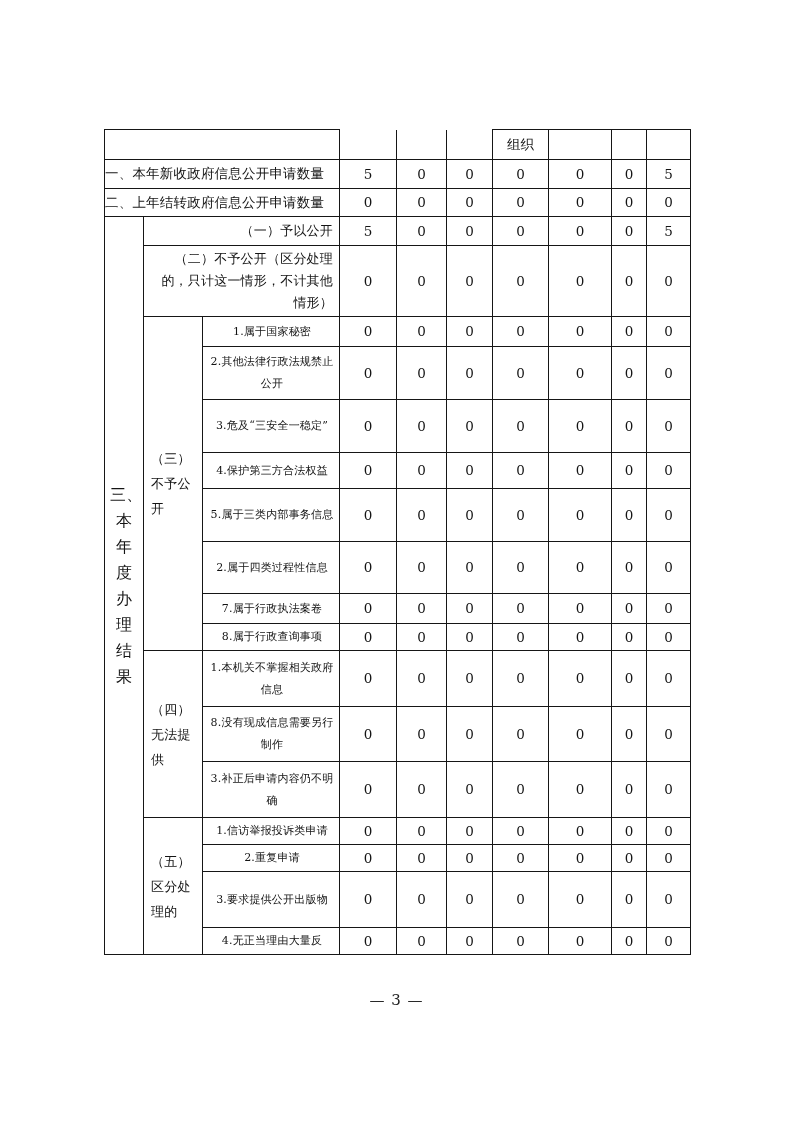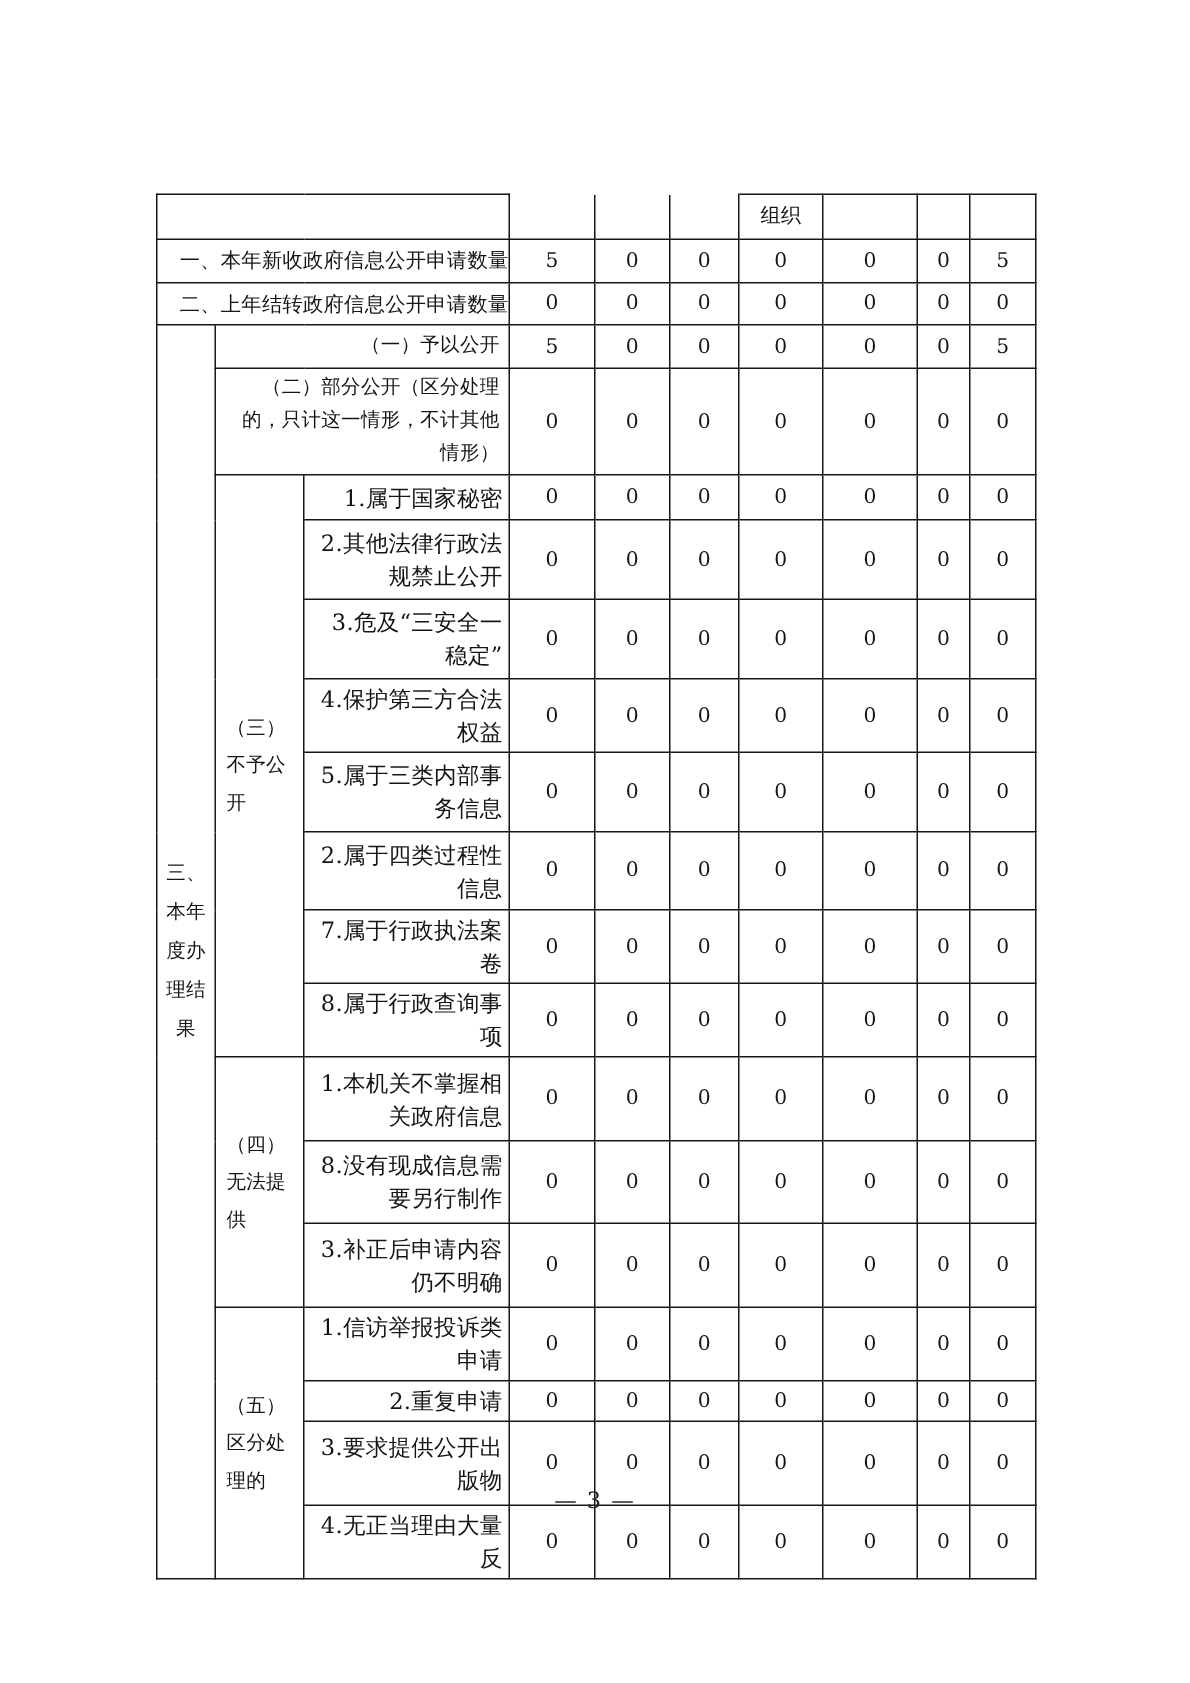--- a/index.html
+++ b/index.html
@@ -14,36 +14,36 @@
   }
   td{
     border:1.5px solid #161616;
     padding:0;overflow:hidden;vertical-align:middle;
   }
   td.notop{border-top:none;}
   td.num{
     text-align:center;font-size:13.5px;line-height:1.1;
   }
   td.lbl-sec{
-    text-align:right;font-size:13.5px;letter-spacing:0.2px;white-space:nowrap;
+    text-align:left;font-size:13.5px;letter-spacing:0.2px;white-space:nowrap;
   }
   td.lbl-grp{
     text-align:right;font-size:13px;line-height:22px;
     padding:2px 6px 2px 7px;word-break:break-all;letter-spacing:0.2px;
   }
   td.lbl-item{
-    text-align:right;font-size:15px;line-height:22px;
+    text-align:center;font-size:11px;line-height:22px;
     padding:2px 4px 2px 6px;word-break:break-all;letter-spacing:0.2px;
   }
   td.lbl-sub{
     text-align:left;font-size:13px;line-height:25px;
     padding:2px 6px 2px 7px;word-break:break-all;letter-spacing:0.2px;
   }
   td.lbl-vert{
-    text-align:center;font-size:13px;line-height:26px;
+    text-align:center;font-size:16px;line-height:26px;
     padding:17px 5px;word-break:break-all;letter-spacing:0.2px;
   }
   .pageno{
     position:absolute;top:991px;left:0;width:100%;
     text-align:center;font-size:15px;letter-spacing:1px;color:#222;
   }
 </style>
 </head>
 <body>
 
@@ -101,21 +101,21 @@
     <td class="num">5</td>
     <td class="num">0</td>
     <td class="num">0</td>
     <td class="num">0</td>
     <td class="num">0</td>
     <td class="num">0</td>
     <td class="num">5</td>
   </tr>
 
   <tr style="height:56px">
-    <td colspan="2" class="lbl-grp">（二）部分公开（区分处理的，只计这一情形，不计其他情形）</td>
+    <td colspan="2" class="lbl-grp">（二）不予公开（区分处理的，只计这一情形，不计其他情形）</td>
     <td class="num">0</td>
     <td class="num">0</td>
     <td class="num">0</td>
     <td class="num">0</td>
     <td class="num">0</td>
     <td class="num">0</td>
     <td class="num">0</td>
   </tr>
 
   <tr style="height:30px">

